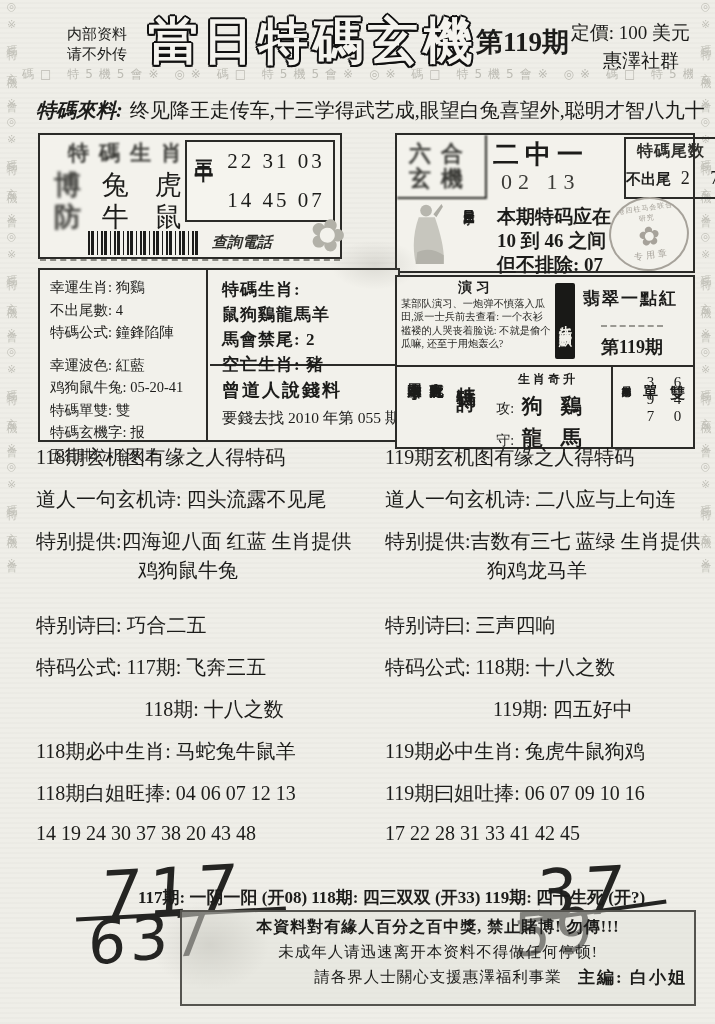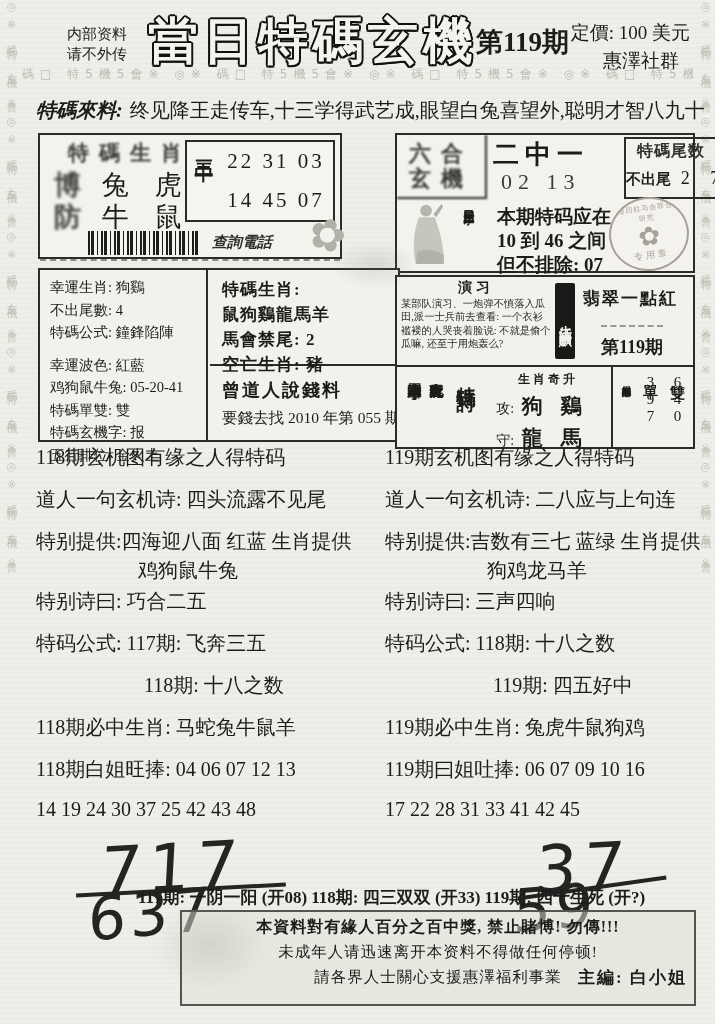--- a/index.html
+++ b/index.html
@@ -102,21 +102,21 @@
   .tails-cell{position:absolute;right:0;top:0;bottom:0;width:82px;border-left:2px solid #2b2b28;display:flex;justify-content:center;gap:8px;padding-top:6px;box-sizing:border-box;}
   .tails-label{writing-mode:vertical-rl;text-orientation:upright;font-size:9.5px;font-weight:bold;margin-top:6px;}
   .tcol{writing-mode:vertical-rl;text-orientation:upright;font-size:15px;letter-spacing:1px;}
   .tcol .ch{font-weight:900;filter:blur(0.5px);}
   
   .col{position:absolute;top:444px;font-size:20px;}
   .col-l{left:36px;width:340px;}
   .col-r{left:385px;width:322px;}
   .col .ln{margin-bottom:15px;white-space:nowrap;}
   .col .provide{white-space:normal;margin-bottom:2px;}
-  .col .provide2{padding-left:102px;margin-bottom:4px;white-space:nowrap;}
+  .col .provide2{padding-left:102px;margin-bottom:28px;white-space:nowrap;}
   .col .indent{padding-left:108px;}
   .hw{position:relative;height:105px;margin-top:4px;font-family:"DejaVu Sans",sans-serif;color:#242422;}
   .hw .t{position:absolute;font-size:66px;letter-spacing:6px;transform:rotate(-3deg) skewX(-6deg);line-height:1;}
   .hw .b{position:absolute;font-size:60px;letter-spacing:4px;transform:rotate(-5deg) skewX(-6deg);line-height:1;}
   .hw .strike{position:absolute;height:4px;background:#242422;transform:rotate(-3deg);}
   .hw-l .t{left:64px;top:0;}
   .hw-l .strike{left:40px;top:52px;width:210px;}
   .hw-l .b{left:52px;top:48px;}
   .hw-r .t{left:150px;top:0;}
   .hw-r .strike{left:132px;top:50px;width:150px;transform:rotate(-8deg);}
@@ -268,21 +268,21 @@
     <div class="ln">道人一句玄机诗: 四头流露不见尾</div>
     <div class="provide">
       <span>特别提供:</span><span>四海迎八面 红蓝 生肖提供</span>
     </div>
     <div class="provide2">鸡狗鼠牛兔</div>
     <div class="ln">特别诗曰: 巧合二五</div>
     <div class="ln">特码公式: 117期: 飞奔三五</div>
     <div class="ln indent">118期: 十八之数</div>
     <div class="ln">118期必中生肖: 马蛇兔牛鼠羊</div>
     <div class="ln">118期白姐旺捧: 04 06 07 12 13</div>
-    <div class="ln">14 19 24 30 37 25 42 43 48</div>
+    <div class="ln">14 19 24 30 37 38 20 43 48</div>
     <div class="hw hw-l">
       <div class="t">717</div>
       <div class="strike"></div>
       <div class="b">637</div>
     </div>
   </div>
 
   <div class="col col-r">
     <div class="ln">119期玄机图有缘之人得特码</div>
     <div class="ln">道人一句玄机诗: 二八应与上句连</div>

